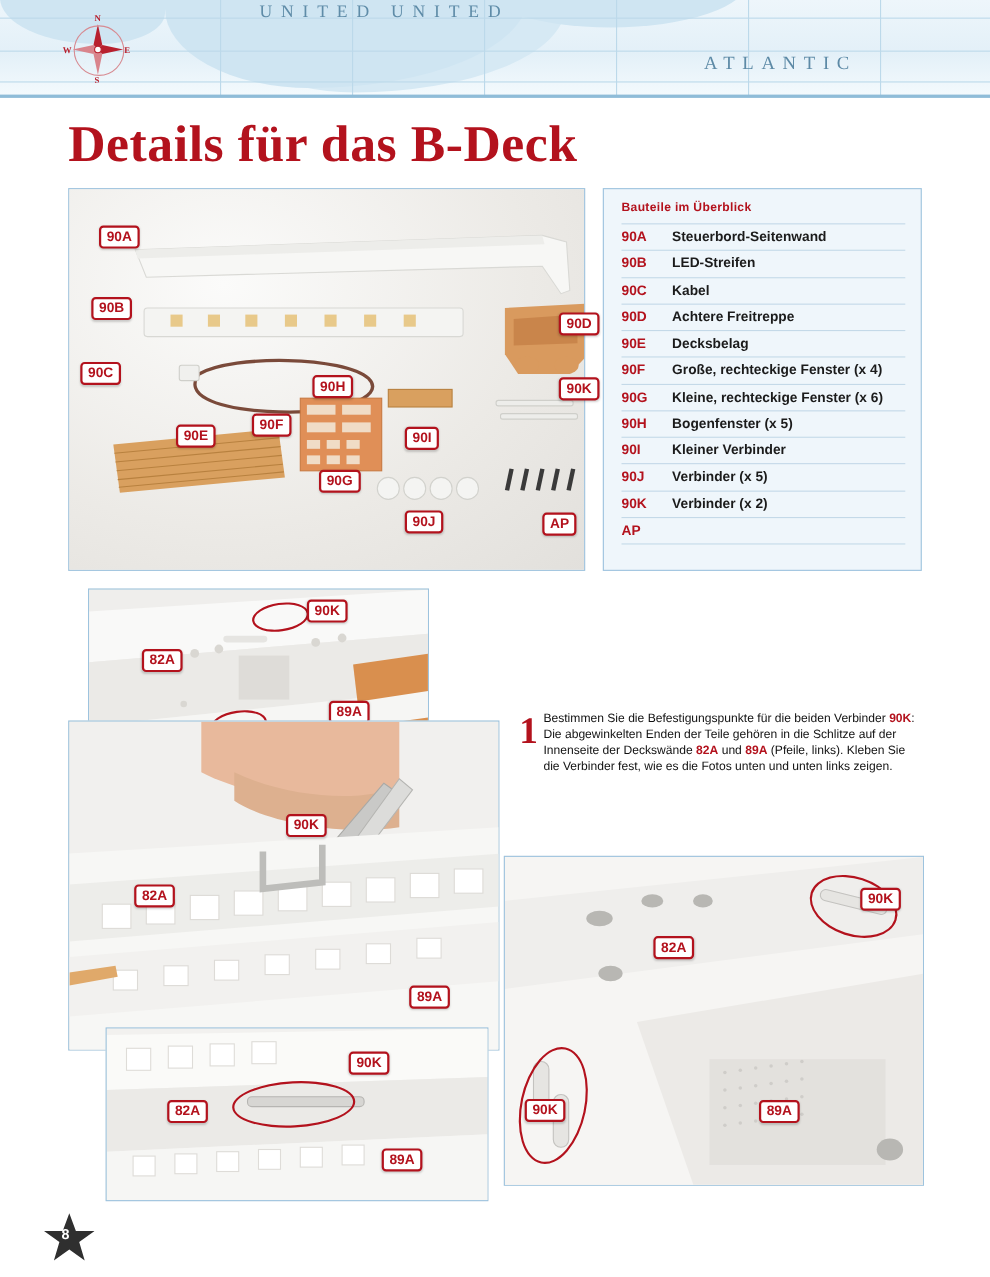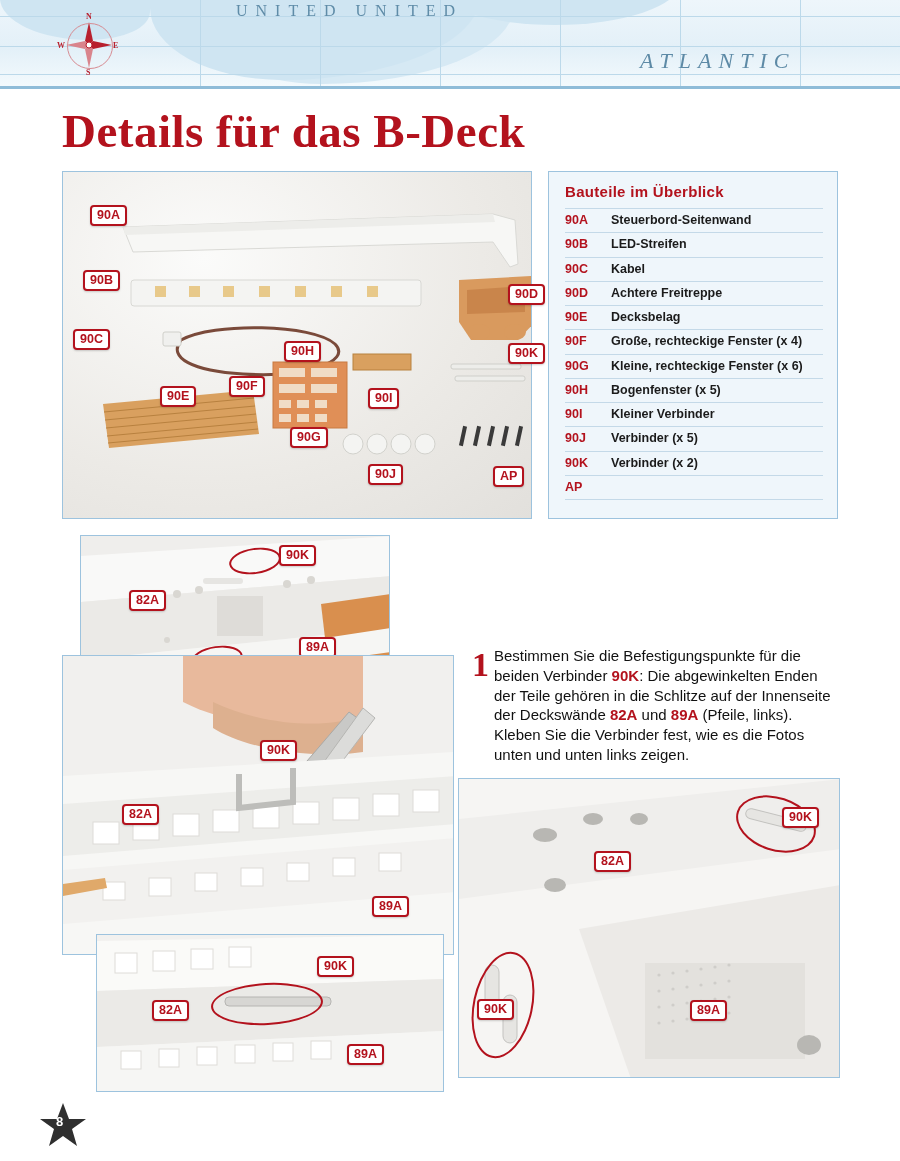--- a/index.html
+++ b/index.html
@@ -27,21 +27,21 @@
   .map-band .grid-h,.map-band .grid-v{position:absolute;background:#bcd9ea;}
   .map-band .grid-h{height:1px;width:900px;left:0;}
   .map-band .grid-v{width:1px;height:88px;top:0;}
   .band-rule{
     position:absolute;left:0;top:86px;width:900px;height:3px;background:#8fbcd8;
   }
   .map-label{
     position:absolute;color:#6f96ae;letter-spacing:4px;font-size:12px;
     font-family:"Liberation Serif", serif;
   }
-  .map-label.big{font-size:22px;letter-spacing:7px;color:#5d8aa6;font-style:italic;}
+  .map-label.big{font-size:17px;letter-spacing:7px;color:#5d8aa6;}
   .map-label.us{font-size:16px;letter-spacing:8px;color:#5f8ca8;}
 
   
   .compass{position:absolute;left:58px;top:14px;width:62px;height:62px;}
   .compass .letter{position:absolute;font-size:8px;color:#b8202e;font-family:"Liberation Serif",serif;font-weight:bold;}
   .compass .ring{position:absolute;left:9px;top:9px;width:44px;height:44px;border:1px solid #d78b92;border-radius:50%;}
 
   
   .page-title{
     position:absolute;left:62px;top:104px;
@@ -60,21 +60,21 @@
 
   
   #parts-photo{left:62px;top:171px;width:470px;height:348px;border:1px solid #9dc3de;background:#f1f1ef;}
   #parts-photo .bgshade{position:absolute;inset:0;background:
       radial-gradient(ellipse at 30% 25%,#fbfbfa 0%,#eceae6 60%,#e2e0dc 100%);}
 
   
   #parts-table{left:548px;top:171px;width:290px;height:348px;background:#eff6fb;border:1px solid #9dc3de;}
   .tbl-title{
     font-family:"Liberation Sans", sans-serif;font-weight:bold;color:#b3121d;
-    font-size:15px;letter-spacing:.3px;padding:11px 0 8px 16px;
+    font-size:11px;letter-spacing:.3px;padding:11px 0 8px 16px;
   }
   .tbl-rows{padding:0 14px 0 16px;}
   .trow{display:flex;border-top:1px solid #c4d9e8;padding:4px 0 4px 0;font-size:12.5px;line-height:1.22;}
   .trow:last-child{border-bottom:1px solid #c4d9e8;}
   .tcode{color:#b3121d;font-weight:bold;width:46px;flex:none;}
   .tdesc{color:#1b1b1b;font-weight:bold;}
 
   
   .tag{
     position:absolute;background:#ffffff;border:2px solid #b3121d;border-radius:4px;
@@ -83,21 +83,21 @@
     box-shadow:0 1px 2px rgba(0,0,0,.18);
   }
 
   
   #step-block{position:absolute;left:472px;top:646px;width:368px;}
   .step-num{
     position:absolute;left:0;top:2px;color:#b3121d;font-family:"Liberation Serif",serif;
     font-size:34px;font-weight:bold;line-height:1;
   }
   .step-text{
-    margin-left:22px;font-size:15px;line-height:1.32;color:#111;
+    margin-left:22px;font-size:11px;line-height:1.32;color:#111;
   }
   .step-text b{color:#b3121d;}
 
   
   .ellipse{position:absolute;border:2px solid #b3121d;border-radius:50%;}
 
   
   .pg-star{position:absolute;left:40px;top:1102px;width:46px;height:46px;}
   .pg-num{position:absolute;left:56px;top:1114px;color:#ffffff;font-weight:bold;font-size:13px;}
 </style>

